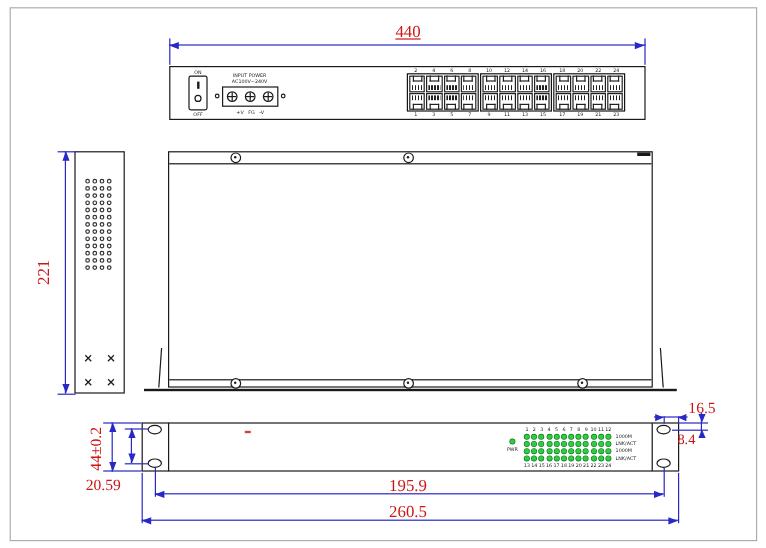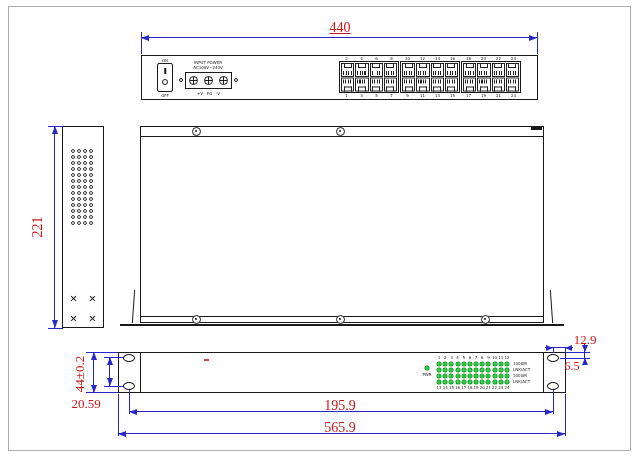--- a/index.html
+++ b/index.html
@@ -484,34 +484,34 @@
       <div class="aR" style="left:545px;top:408.5px;"></div>
       <div class="dtxt" style="left:310px;top:398px;width:60px;">195.9</div>
     </div>
 
     <div>
       <div class="vl" style="left:118px;top:394px;height:42px;"></div>
       <div class="vl" style="left:565px;top:394px;height:42px;"></div>
       <div class="hl" style="left:118px;top:433px;width:447px;"></div>
       <div class="aL" style="left:118px;top:430.5px;"></div>
       <div class="aR" style="left:557px;top:430.5px;"></div>
-      <div class="dtxt" style="left:310px;top:420px;width:60px;">565.9</div>
+      <div class="dtxt" style="left:310px;top:420px;width:60px;">260.5</div>
     </div>
 
     <div>
       <div class="vl" style="left:553px;top:347px;height:6px;"></div>
       <div class="vl" style="left:565px;top:347px;height:6px;"></div>
       <div class="hl" style="left:545px;top:347px;width:28px;"></div>
       <div class="aR" style="left:546px;top:344.5px;border-left-width:7px;"></div>
       <div class="aL" style="left:565px;top:344.5px;border-right-width:7px;"></div>
-      <div class="dtxt" style="left:568px;top:332px;width:34px;font-size:13px;">12.9</div>
+      <div class="dtxt" style="left:568px;top:332px;width:34px;font-size:13px;">16.5</div>
     </div>
 
     <div>
       <div class="hl" style="left:566px;top:352px;width:24px;"></div>
       <div class="hl" style="left:560px;top:358px;width:30px;"></div>
       <div class="vl" style="left:584px;top:344px;height:21px;"></div>
       <div class="aD" style="left:581.5px;top:345px;border-top-width:7px;"></div>
       <div class="aU" style="left:581.5px;top:358px;border-bottom-width:7px;"></div>
-      <div class="dtxt" style="left:561px;top:359px;width:22px;font-size:12px;">6.5</div>
+      <div class="dtxt" style="left:561px;top:359px;width:22px;font-size:12px;">8.4</div>
     </div>
   </div>
 </div>
 
 </body></html>

